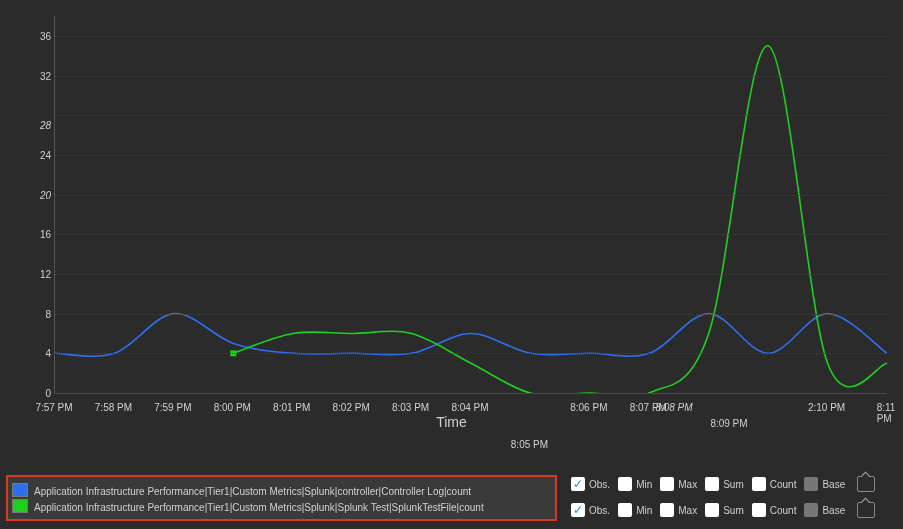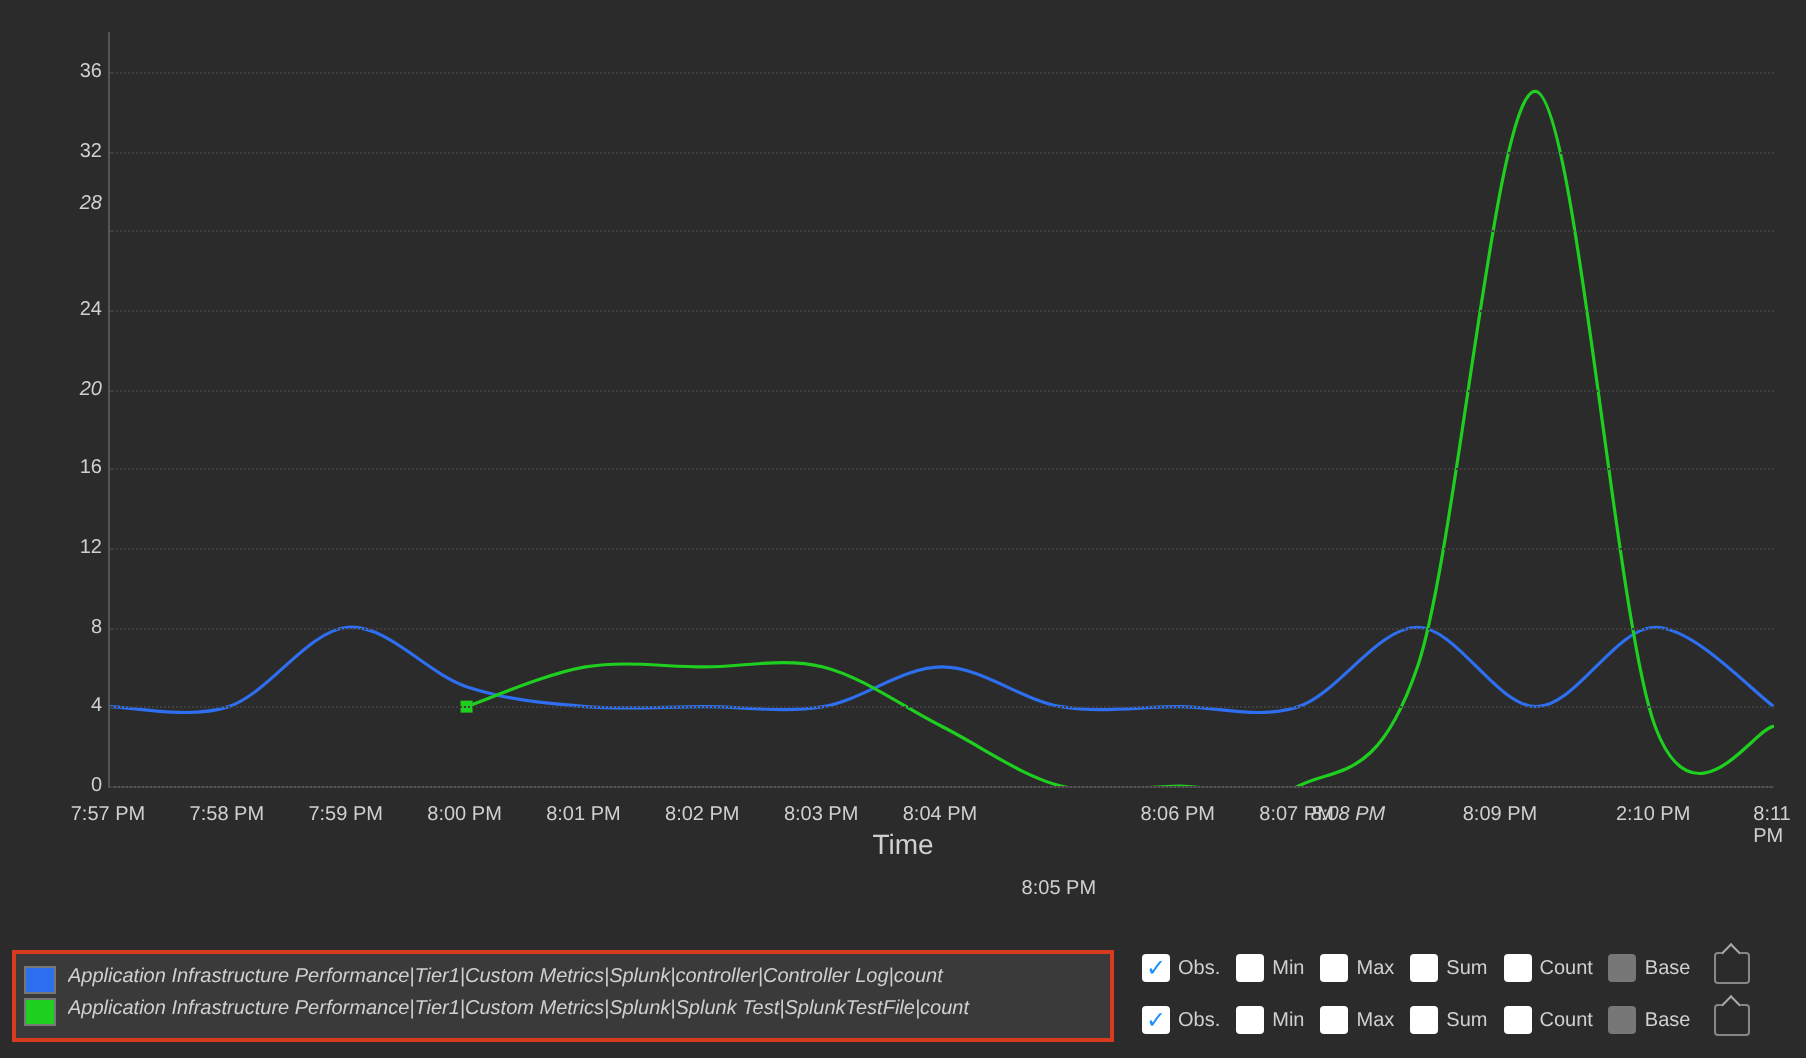--- a/index.html
+++ b/index.html
@@ -6,21 +6,21 @@
   .canvas{width:903px;height:529px;position:relative;background:#2b2b2b;}
   .chart-area{position:absolute;left:10px;top:10px;right:10px;height:420px;}
   .plot{position:absolute;left:44px;top:6px;right:6px;bottom:36px;border-left:1px solid #555;border-bottom:1px solid #555;}
   .y-ticks span{position:absolute;left:-28px;transform:translateY(50%);width:24px;text-align:right;color:#d0d0d0;font-size:10px;}
   .gridline{position:absolute;left:0;right:0;border-top:1px dotted #3f3f3f;}
   .x-ticks{position:absolute;left:44px;right:6px;bottom:14px;height:14px;}
   .x-ticks span{position:absolute;transform:translateX(-50%);font-size:10px;color:#d0d0d0;}
   .xlabel{position:absolute;left:0;right:0;bottom:0;text-align:center;font-size:14px;color:#d0d0d0;}
   svg.lines{position:absolute;left:0;top:0;width:100%;height:100%;}
   .legend-box{border:2px solid #d73a1f;background:#3a3a3a;padding:4px;box-sizing:border-box;}
-  .legend-row{display:flex;align-items:flex-start;gap:6px;margin:2px 0;font-style:italic;}
+  .legend-row{display:flex;align-items:flex-end;gap:6px;margin:2px 0;}
   .swatch{width:14px;height:12px;border:1px solid #777;flex:0 0 14px;}
   .legend-label{flex:1 1 auto;font-size:10px;white-space:nowrap;overflow:hidden;text-overflow:ellipsis;}
   .controls{position:absolute;right:6px;bottom:6px;width:330px;}
   .ctrl-row{display:flex;align-items:center;gap:4px;height:26px;padding:0 4px;text-align:right;}
   .chk{width:14px;height:14px;background:#fff;border-radius:2px;display:inline-flex;align-items:center;justify-content:center;font-size:12px;color:#1e90ff;}
   .chk.off::after{content:"";}
   .chk.on::after{content:"✓";}
   .chk.disabled{background:#777;}
   .ctrl-label{font-size:10px;color:#d0d0d0;margin-right:4px;}
   .export-icon{width:16px;height:14px;border:1px solid #888;border-radius:2px;position:relative;margin-left:4px;}
@@ -34,21 +34,21 @@
   <div class="chart-area">
     <div class="plot" id="plot">
       <div class="y-ticks" id="yticks">
           <span style="bottom: 0px;">0</span>
           <span style="bottom: 39.6842px;">4</span>
           <span style="bottom: 79.3684px;">8</span>
           <span style="bottom: 119.053px;">12</span>
           <span style="bottom: 158.737px;">16</span>
           <span style="bottom: 198.421px; font-style: italic;">20</span>
           <span style="bottom: 238.105px;">24</span>
-          <span style="bottom: 291px; font-style: italic;">28</span>
+          <span style="bottom: 268px; font-style: italic;">28</span>
           <span style="bottom: 317.474px;">32</span>
           <span style="bottom: 357.158px; margin-top: 24px;">36</span>
         </div>
       <svg class="lines" id="svglines" preserveAspectRatio="none" viewBox="0 0 832 377">
           <path d="M 0 337.3157894736842 C 9.904761904761903 337.3157894736842 39.61904761904762 343.9298245614035 59.42857142857142 337.3157894736842 C 79.23809523809523 330.70175438596493 99.04761904761904 299.28508771929825 118.85714285714285 297.63157894736844 C 138.66666666666666 295.97807017543863 158.47619047619048 320.780701754386 178.28571428571428 327.39473684210526 C 198.09523809523807 334.00877192982455 217.90476190476187 335.6622807017544 237.7142857142857 337.3157894736842 C 257.5238095238095 338.969298245614 277.33333333333337 337.3157894736842 297.14285714285717 337.3157894736842 C 316.95238095238096 337.3157894736842 336.76190476190476 340.6228070175439 356.57142857142856 337.3157894736842 C 376.38095238095235 334.00877192982455 396.1904761904762 317.4736842105263 416 317.4736842105263 C 435.8095238095238 317.4736842105263 455.6190476190476 334.00877192982455 475.4285714285714 337.3157894736842 C 495.2380952380952 340.6228070175439 515.047619047619 337.3157894736842 534.8571428571429 337.3157894736842 C 554.6666666666667 337.3157894736842 574.4761904761906 343.9298245614035 594.2857142857143 337.3157894736842 C 614.0952380952381 330.70175438596493 633.9047619047619 297.63157894736844 653.7142857142857 297.63157894736844 C 673.5238095238094 297.63157894736844 693.3333333333333 337.3157894736842 713.1428571428571 337.3157894736842 C 732.952380952381 337.3157894736842 752.7619047619047 297.63157894736844 772.5714285714286 297.63157894736844 C 792.3809523809524 297.63157894736844 822.0952380952381 330.70175438596493 832 337.3157894736842 " fill="none" stroke="#2e6ff0" stroke-width="1.6"></path>
           <path d="M 178.28571428571428 337.3157894736842 C 188.19047619047618 334.00877192982455 217.90476190476187 320.780701754386 237.7142857142857 317.4736842105263 C 257.5238095238095 314.16666666666663 277.33333333333337 317.4736842105263 297.14285714285717 317.4736842105263 C 316.95238095238096 317.4736842105263 336.76190476190476 312.5131578947368 356.57142857142856 317.4736842105263 C 376.38095238095235 322.4342105263158 396.1904761904762 337.31578947368416 416 347.2368421052631 C 435.8095238095238 357.1578947368421 455.6190476190476 372.0394736842105 475.4285714285714 377 C 495.2380952380952 381.9605263157895 515.047619047619 377 534.8571428571429 377 C 554.6666666666667 377 574.4761904761906 386.92105263157896 594.2857142857143 377 C 614.0952380952381 367.07894736842104 633.9047619047619 375.34649122807014 653.7142857142857 317.4736842105263 C 673.5238095238094 259.60087719298247 693.3333333333333 24.80263157894738 713.1428571428571 29.76315789473685 C 732.952380952381 34.72368421052632 752.7619047619047 294.32456140350877 772.5714285714286 347.2368421052631 C 792.3809523809524 400.1491228070175 822.0952380952381 347.2368421052631 832 347.2368421052631 " fill="none" stroke="#1fcf1f" stroke-width="1.6"></path>
           <rect x="175.28571428571428" y="334.3157894736842" width="6" height="6" fill="#1fcf1f"></rect>
         </svg>
     <div class="gridline" style="top: 377px;"></div>
         <div class="gridline" style="top: 337.316px;"></div>
@@ -67,21 +67,21 @@
         <span style="left: 118.857px;">7:59 PM</span>
         <span style="left: 178.286px;">8:00 PM</span>
         <span style="left: 237.714px;">8:01 PM</span>
         <span style="left: 297.143px;">8:02 PM</span>
         <span style="left: 356.571px;">8:03 PM</span>
         <span style="left: 416px;">8:04 PM</span>
         <span style="left: 475.429px; margin-top: 37px;">8:05 PM</span>
         <span style="left: 534.857px;">8:06 PM</span>
         <span style="left: 594.286px;">8:07 PM</span>
         <span style="left: 620px; font-style: italic;">8:08 PM</span>
-        <span style="left: 696px;">8:09 PM</span>
+        <span style="left: 675px; margin-top: 16px;">8:09 PM</span>
         <span style="left: 772.571px;">2:10 PM</span>
         <span style="left: 832px;">8:11 PM</span>
       </div>
     <div class="xlabel">Time</div>
   </div>
 
   <div class="legend-wrap">
     <div class="legend-box" id="legendBox">
         <div class="legend-row">
           <div class="swatch" style="background: rgb(46, 111, 240);"></div>

